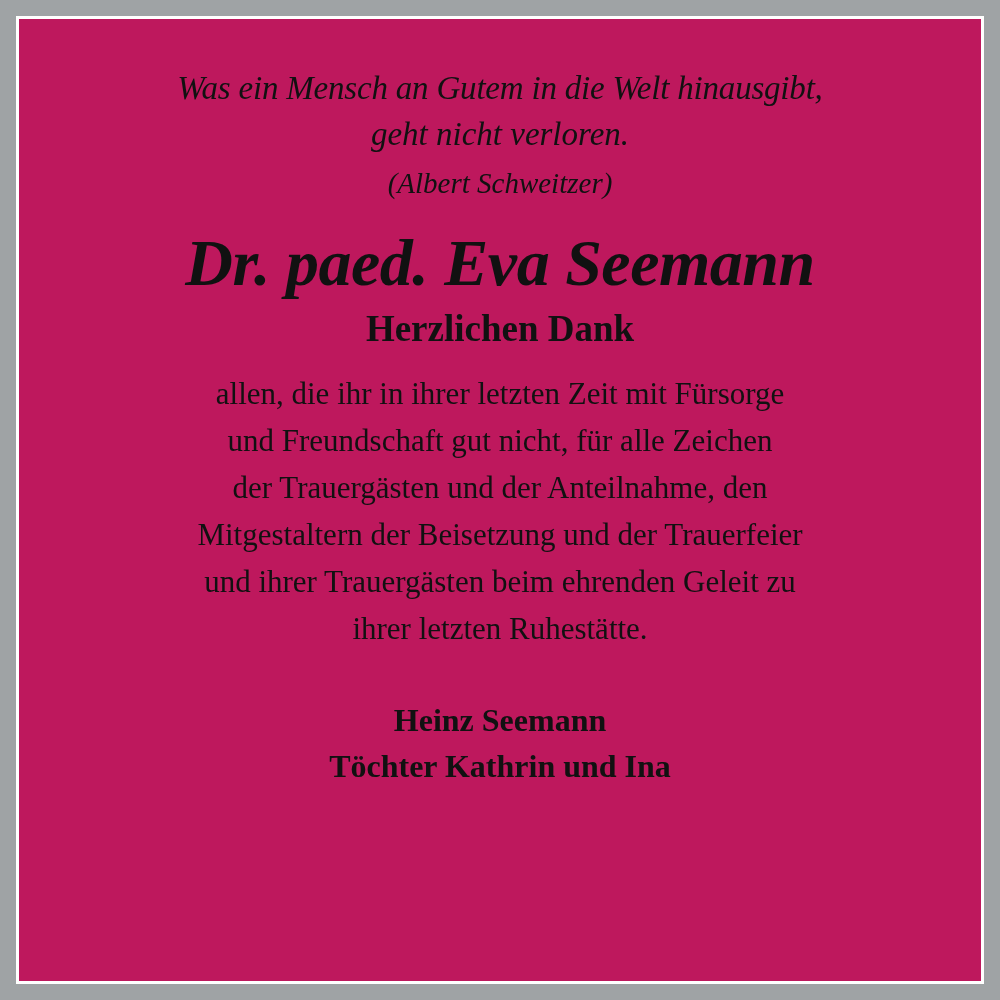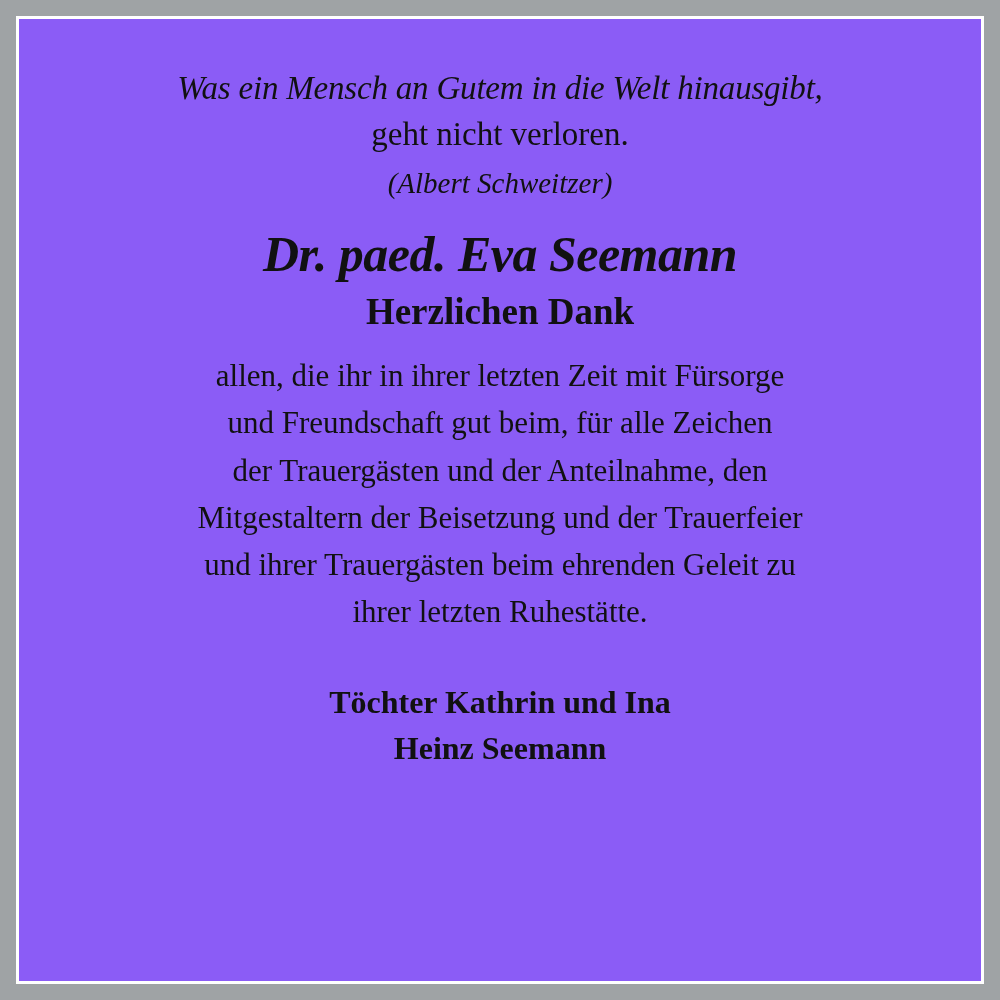--- a/index.html
+++ b/index.html
@@ -31,50 +31,51 @@
     border: 3px solid #ffffff;
     background: #f2f2f0;
     box-sizing: border-box;
   }
   .card {
     position: absolute;
     left: 0;
     top: 0;
     right: 0;
     bottom: 0;
-    background: #8b5cf6;
+    background: #be185d;
     box-sizing: border-box;
     padding: 48px 60px 20px 60px;
     text-align: center;
     color: #111111;
   }
   .quote {
     font-style: italic;
     font-size: 33px;
     line-height: 1.32;
     letter-spacing: -0.2px;
     margin: 0 0 2px 0;
     padding: 0 10px;
   }
   .quote-line2 {
+    font-style: italic;
     font-size: 33px;
     line-height: 1.32;
     margin: 0 0 10px 0;
     text-align: center;
   }
   .quote-author {
     font-style: italic;
     font-size: 29px;
     line-height: 1.2;
     margin: 0 0 26px 0;
   }
   .deceased-name {
     font-weight: bold;
     font-style: italic;
-    font-size: 50px;
+    font-size: 66px;
     line-height: 1.1;
     letter-spacing: -0.5px;
     margin: 0 0 8px 0;
     white-space: nowrap;
     text-align: center;
   }
   .death-date {
     font-size: 34px;
     line-height: 1.2;
     margin: 0 0 62px 0;
@@ -115,27 +116,27 @@
       <p class="quote">Was ein Mensch an Gutem in die Welt hinausgibt,</p>
       <p class="quote-line2">geht nicht verloren.</p>
       <p class="quote-author">(Albert Schweitzer)</p>
 
       <h1 class="deceased-name">Dr. paed. Eva Seemann</h1>
 
       <h2 class="thanks-heading">Herzlichen Dank</h2>
 
       <div class="thanks-body">
         <span class="bl">allen, die ihr in ihrer letzten Zeit mit Fürsorge</span>
-        <span class="bl">und Freundschaft gut beim, für alle Zeichen</span>
+        <span class="bl">und Freundschaft gut nicht, für alle Zeichen</span>
         <span class="bl">der Trauergästen und der Anteilnahme, den</span>
         <span class="bl">Mitgestaltern der Beisetzung und der Trauerfeier</span>
         <span class="bl">und ihrer Trauergästen beim ehrenden Geleit zu</span>
         <span class="bl">ihrer letzten Ruhestätte.</span>
       </div>
 
       <div class="signers">
+        <span class="bl">Heinz Seemann</span>
         <span class="bl">Töchter Kathrin und Ina</span>
-        <span class="bl">Heinz Seemann</span>
       </div>
 
     </div>
   </div>
 </div>
 
 </body></html>

